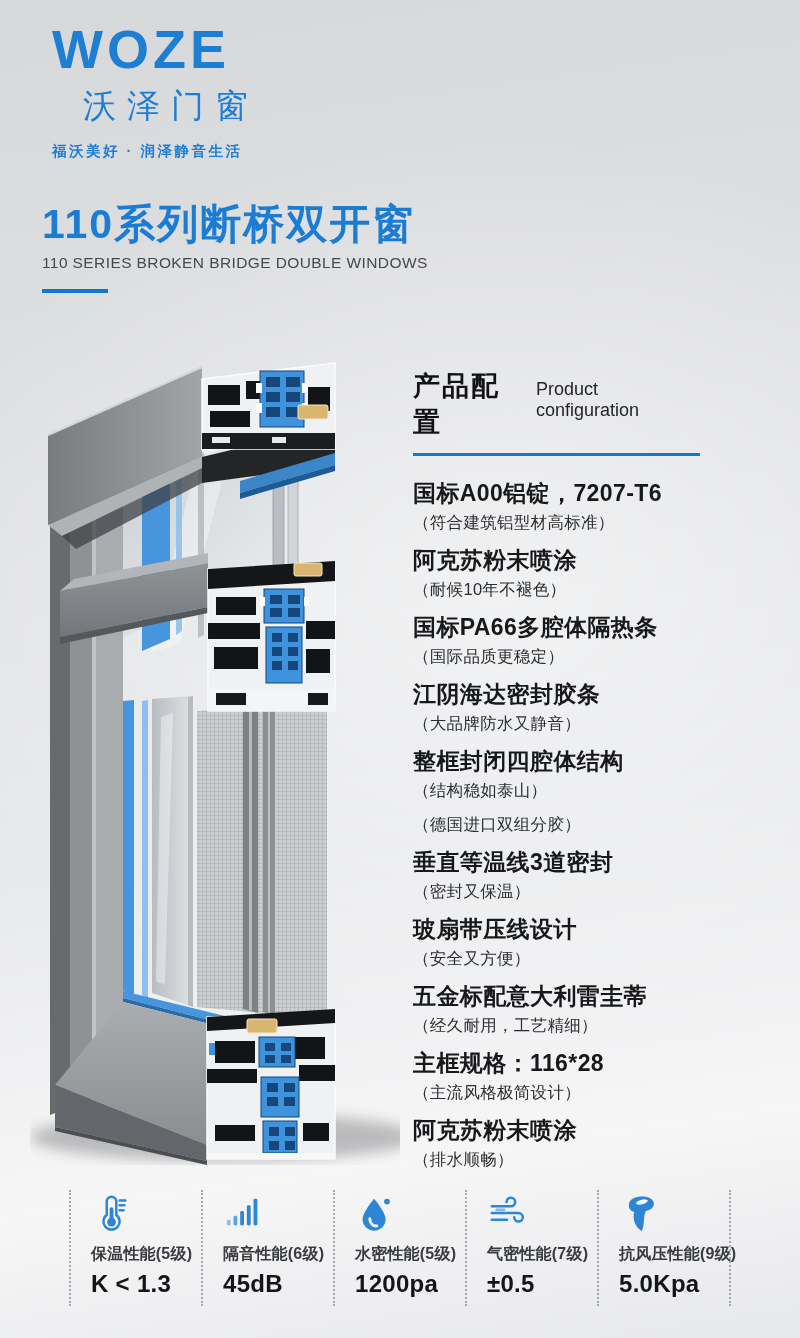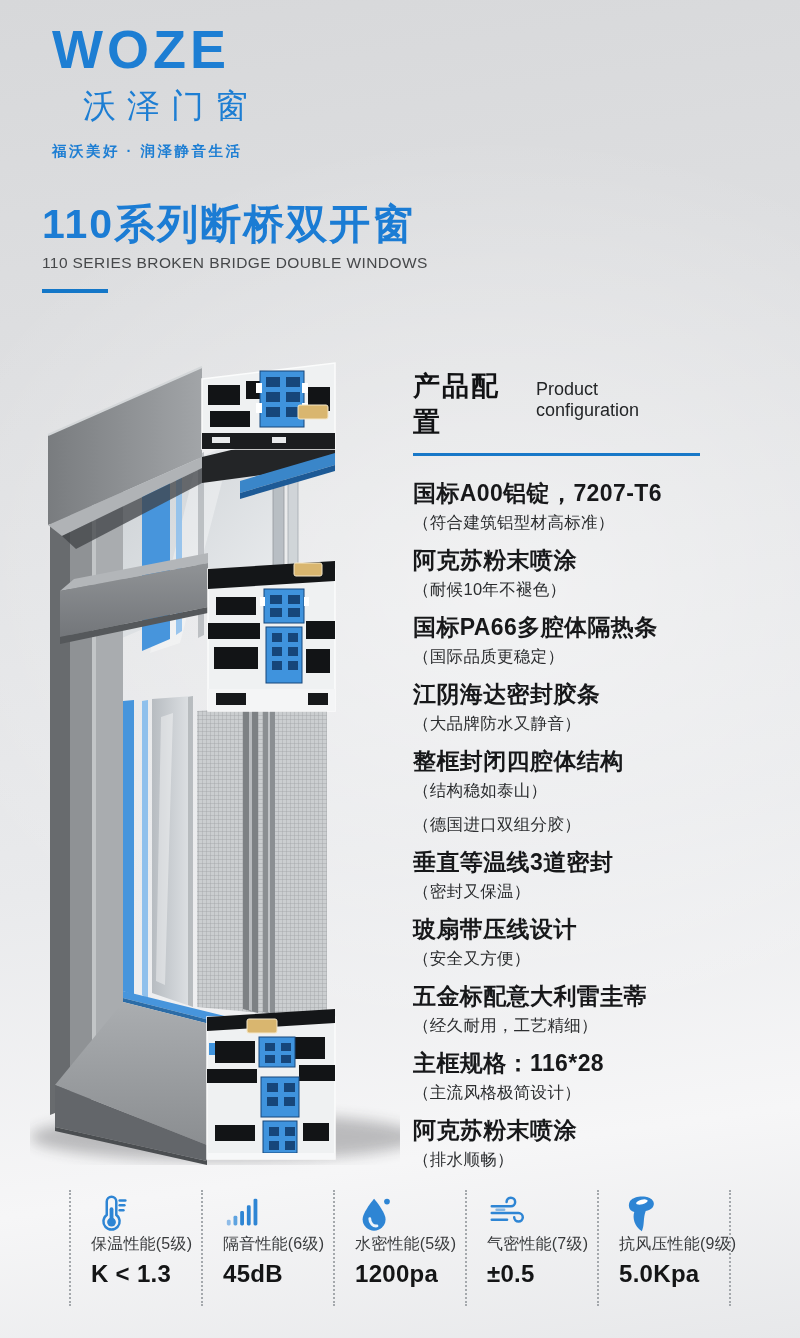--- a/index.html
+++ b/index.html
@@ -29,21 +29,21 @@
   .config-item{margin-top:14px;}
   .config-item:first-child{margin-top:23px;}
   .config-item-title{font-size:23px;font-weight:800;color:#17181a;line-height:28px;letter-spacing:.4px;}
   .config-item-desc{font-size:16.5px;color:#2b2d2f;line-height:20px;margin-top:5px;letter-spacing:.3px;}
   
   .window-visual{position:absolute;left:30px;top:355px;width:370px;height:810px;}
   
   .perf{position:absolute;left:69px;top:1190px;width:660px;height:116px;display:flex;border-right:2px dotted #a4a8ac;}
   .perf-item{width:132px;box-sizing:border-box;border-left:2px dotted #a4a8ac;padding:2px 0 0 20px;}
   .perf-icon{width:42px;height:42px;display:block;}
-  .perf-label{font-size:16px;color:#383a3c;margin-top:0;white-space:nowrap;letter-spacing:.2px;}
+  .perf-label{font-size:16px;color:#383a3c;margin-top:10px;white-space:nowrap;letter-spacing:.2px;font-weight:bold;}
   .perf-value{font-size:24px;font-weight:800;color:#141516;margin-top:5px;letter-spacing:.3px;}
 </style>
 </head>
 <body>
 
 <div class="poster">
 
   <header class="brand">
     <div class="brand-logo">WOZE</div>
     <div class="brand-cn">沃泽门窗</div>

